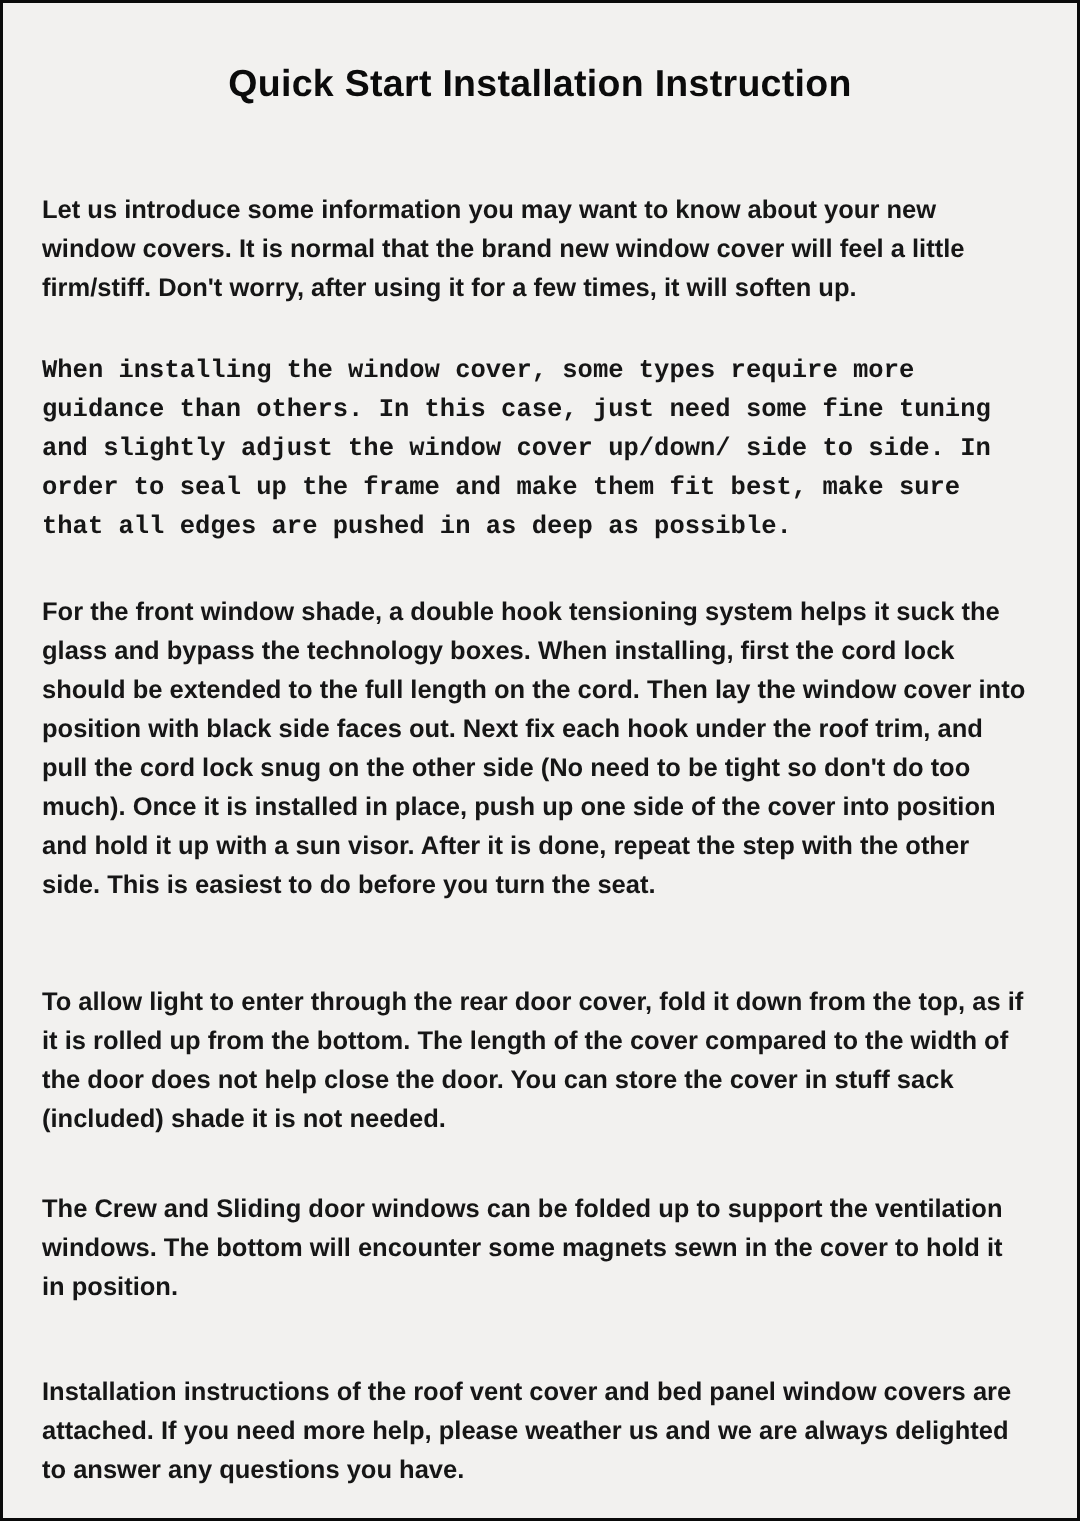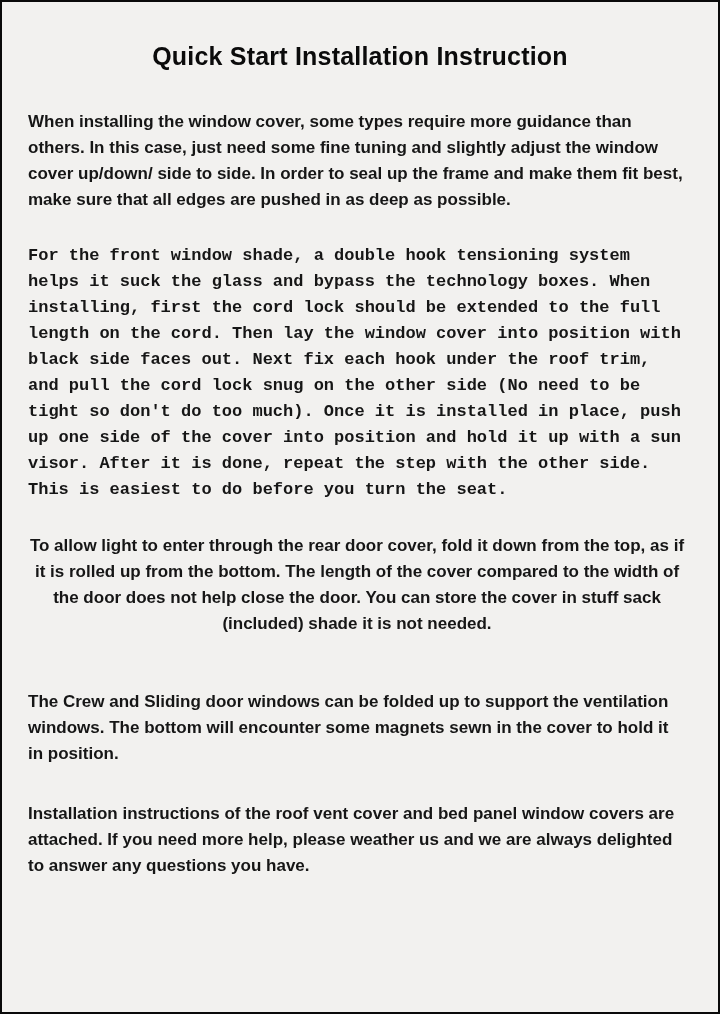--- a/index.html
+++ b/index.html
@@ -19,48 +19,49 @@
     overflow: hidden;
     color: #121212;
   }
 
   .title {
     text-align: center;
     font-size: 25px;
     font-weight: 800;
     letter-spacing: 0.2px;
     color: #0b0b0b;
-    margin-bottom: 38px;
+    margin-bottom: 56px;
     font-family: "Liberation Sans", "DejaVu Sans", sans-serif;
   }
 
   .para {
     font-size: 17px;
     font-weight: 600;
     line-height: 26px;
     color: #161616;
     text-align: left;
     padding-right: 6px;
   }
 
   
   .para:nth-of-type(1) { margin-bottom: 30px; }
   .para:nth-of-type(2) { margin-bottom: 30px; font-family: Liberation Mono, monospace; }
-  .para:nth-of-type(3) { margin-bottom: 52px; text-align: center; }
+  .para:nth-of-type(3) { margin-bottom: 52px; }
   .para:nth-of-type(4) { margin-bottom: 34px; }
   .para:nth-of-type(5) { margin-bottom: 44px; }
   .para:nth-of-type(6) { margin-bottom: 28px; }
   .para:nth-of-type(7) { margin-bottom: 0; }
 </style>
 </head>
 <body>
 
 <div class="page">
   <h1 class="title">Quick Start Installation Instruction</h1>
 
+  <p class="para">Let us introduce some information you may want to know about your new window covers. It is normal that the brand new window cover will feel a little firm/stiff. Don't worry, after using it for a few times, it will soften up.</p>
 
   <p class="para">When installing the window cover, some types require more guidance than others. In this case, just need some fine tuning and slightly adjust the window cover up/down/ side to side. In order to seal up the frame and make them fit best, make sure that all edges are pushed in as deep as possible.</p>
 
   <p class="para">For the front window shade, a double hook tensioning system helps it suck the glass and bypass the technology boxes. When installing, first the cord lock should be extended to the full length on the cord. Then lay the window cover into position with black side faces out. Next fix each hook under the roof trim, and pull the cord lock snug on the other side (No need to be tight so don't do too much). Once it is installed in place, push up one side of the cover into position and hold it up with a sun visor. After it is done, repeat the step with the other side. This is easiest to do before you turn the seat.</p>
 
   <p class="para">To allow light to enter through the rear door cover, fold it down from the top, as if it is rolled up from the bottom. The length of the cover compared to the width of the door does not help close the door. You can store the cover in stuff sack (included) shade it is not needed.</p>
 
   <p class="para">The Crew and Sliding door windows can be folded up to support the ventilation windows. The bottom will encounter some magnets sewn in the cover to hold it in position.</p>
 
   <p class="para">Installation instructions of the roof vent cover and bed panel window covers are attached. If you need more help, please weather us and we are always delighted to answer any questions you have.</p>

